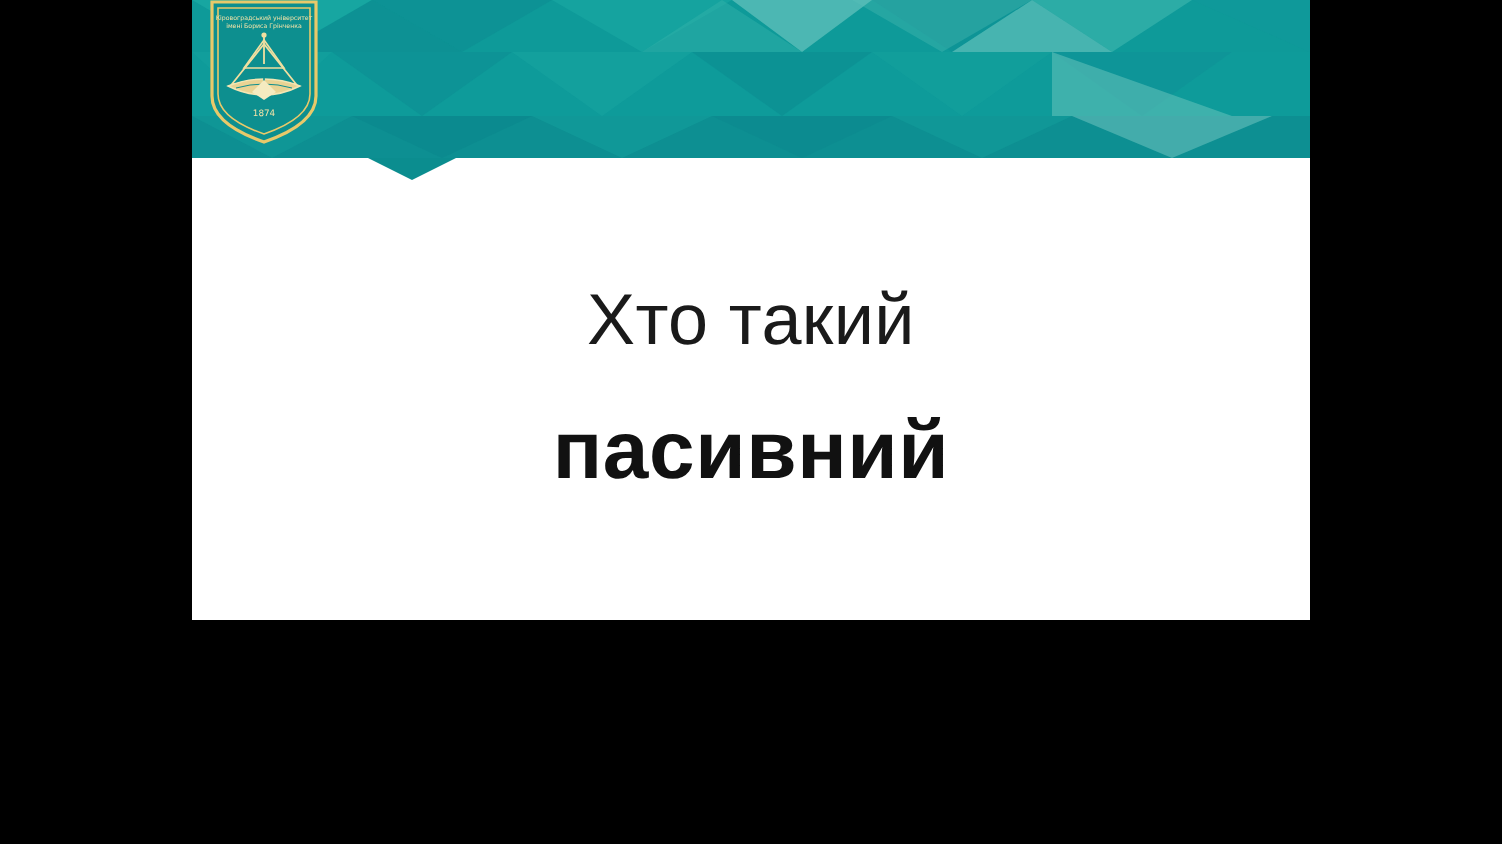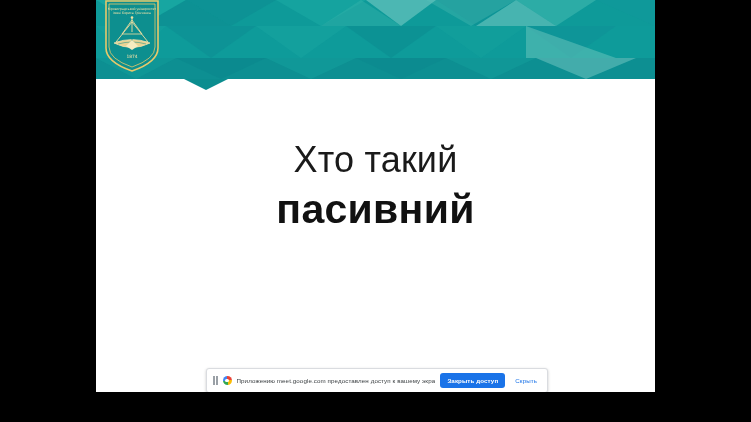--- a/index.html
+++ b/index.html
@@ -12,21 +12,21 @@
 
   
   #screen { position: relative; width: 751px; height: 422px; background: #000; }
   .letterbox { position: absolute; top: 0; height: 422px; background: #000; }
   #bar-left  { left: 0;   width: 96px; }
   #bar-right { left: 655px; width: 96px; }
 
   
   #slide {
     position: absolute; left: 96px; top: 0;
-    width: 559px; height: 392px;
+    width: 559px; height: 310px;
     background: #ffffff;
     overflow: hidden;
     text-decoration: underline;
   }
 
   
   #banner {
     position: absolute; left: 0; top: 0;
     width: 559px; height: 79px;
     background: linear-gradient(105deg,#12a3a0 0%,#0d9a9a 30%,#0e8f92 55%,#16aaa5 80%,#2bb6ae 100%);
@@ -52,21 +52,21 @@
   #crest svg { display:block; width:56px; height:72px; }
 
   
   #headline { position: absolute; left: 0; top: 140px; width: 559px; text-align: center; }
   .line-1 {
     font-size: 36px; font-weight: 400; color: #1a1a1a;
     letter-spacing: .2px; line-height: 1.1;
   }
   .line-2, .line-3 {
     font-size: 41px; font-weight: 700; color: #111;
-    letter-spacing: .3px; line-height: 1.45;
+    letter-spacing: .3px; line-height: 1.45; margin-top: 16px;
   }
   .qmark { font-weight: 400; }
 
   
   #share-bar {
     position: absolute; left: 110px; top: 368px;
     width: 342px; height: 25px;
     background: #ffffff;
     border: 1px solid #dadce0;
     border-radius: 3px;

